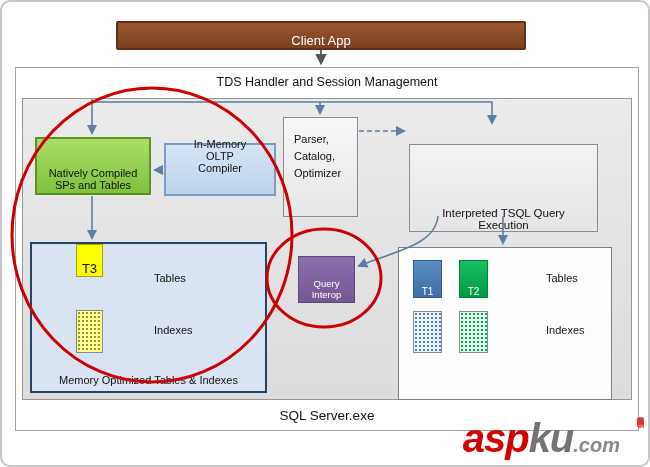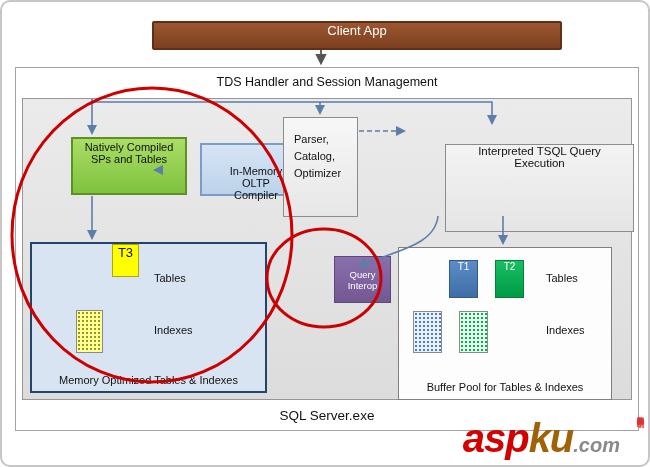--- a/index.html
+++ b/index.html
@@ -1,29 +1,29 @@
 <!DOCTYPE html>
 <html><head>
 <meta charset="utf-8">
 <style>
   html,body{margin:0;padding:0;background:#fff;font-family:"Liberation Sans",sans-serif;}
   #canvas{position:relative;width:650px;height:467px;background:#ffffff;border:2px solid #c6c6c6;border-radius:10px;box-sizing:border-box;overflow:hidden;}
   .abs{position:absolute;box-sizing:border-box;}
-  .ctr{display:flex;align-items:flex-start;justify-content:center;text-align:center;margin-left:36px;}
+  .ctr{display:flex;align-items:flex-end;justify-content:center;text-align:center;}
 
   .client-app{left:114px;top:19px;width:410px;height:29px;background:linear-gradient(#9a5630,#7d401f);border:2px solid #5f3015;border-radius:2px;color:#fff;font-size:13px;}
   .outer-box{left:13px;top:65px;width:624px;height:364px;background:#fff;border:1px solid #a3a3a3;}
   .tds-title{left:13px;top:73px;width:624px;text-align:center;font-size:12.5px;color:#111;}
   .inner-panel{left:20px;top:96px;width:610px;height:302px;background:linear-gradient(#ebebeb,#dcdcdc);border:1px solid #969696;}
 
   .green-box{left:33px;top:135px;width:116px;height:58px;background:linear-gradient(#aadd66,#7fc23e);border:2px solid #5e9122;font-size:11px;color:#111;padding:2px;}
   .compiler-box{left:162px;top:141px;width:112px;height:53px;background:linear-gradient(#d6e5f5,#bcd2ea);border:2px solid #7a9cc6;font-size:11px;color:#111;padding:20px;}
   .parser-box{left:281px;top:115px;width:75px;height:100px;background:linear-gradient(#f7f7f7,#e7e7e7);border:1px solid #8c8c8c;font-size:11px;color:#111;padding:13px 0 16px 10px;line-height:1.55;}
   .interpreted-box{left:407px;top:142px;width:189px;height:88px;background:linear-gradient(#f3f3f3,#e5e5e5);border:1px solid #8c8c8c;font-size:11.5px;color:#111;padding:0 32px;}
-  .interop-box{left:296px;top:254px;width:57px;height:47px;background:linear-gradient(#8a6fae,#735892);border:1px solid #5c487a;color:#fff;font-size:9.5px;padding:12px;}
+  .interop-box{left:296px;top:254px;width:57px;height:47px;background:linear-gradient(#8a6fae,#735892);border:1px solid #5c487a;color:#fff;font-size:9.5px;padding:2px;}
 
   .memory-box{left:28px;top:240px;width:237px;height:151px;background:#d8e4f2;border:2px solid #24456b;}
   .buffer-box{left:396px;top:245px;width:214px;height:153px;background:#fdfdfd;border:1px solid #7f7f7f;}
 
   .t3{left:74px;top:242px;width:27px;height:33px;background:#ffff00;border:1px solid #aaaa00;font-size:13px;color:#111;}
   .t1{left:411px;top:258px;width:29px;height:38px;background:linear-gradient(#5b8cc6,#3f6ea6);border:1px solid #2f5a8c;font-size:10px;color:#fff;}
   .t2{left:457px;top:258px;width:29px;height:38px;background:linear-gradient(#18bf62,#009a45);border:1px solid #00843c;font-size:10px;color:#fff;}
 
   .idx{border:1px solid #8a8a8a;}
   .idx-yellow{left:74px;top:308px;width:27px;height:43px;background-color:#ffff9e;background-image:radial-gradient(circle,#9c9c00 0.9px,transparent 1.1px);background-size:4px 4px;}
@@ -37,21 +37,21 @@
   .lbl-indexes-right{left:504px;top:322px;}
 
   .memory-caption{left:28px;top:372px;width:237px;text-align:center;font-size:11px;color:#111;}
   .buffer-caption{left:396px;top:379px;width:214px;text-align:center;font-size:11px;color:#111;}
   .sql-label{left:13px;top:406px;width:624px;text-align:center;font-size:13.5px;color:#111;}
 
   #overlay{position:absolute;left:0;top:0;width:650px;height:467px;pointer-events:none;z-index:10;}
 
   .wm{position:absolute;right:28px;top:414px;z-index:20;display:flex;align-items:baseline;font-style:italic;font-weight:bold;margin-left:28px;}
   .wm-asp{color:#d40000;font-size:40px;letter-spacing:-1px;}
-  .wm-ku{color:#a16207;font-size:40px;letter-spacing:-1px;}
+  .wm-ku{color:#737373;font-size:40px;letter-spacing:-1px;}
   .wm-com{color:#8a8a8a;font-size:20px;font-weight:bold;}
   .wm-vert{position:absolute;right:3px;top:408px;z-index:20;writing-mode:vertical-rl;color:#e03030;font-size:7.5px;letter-spacing:0.5px;height:58px;overflow:hidden;}
 </style>
 </head>
 <body>
 
 <div id="canvas">
 
   <div class="abs ctr client-app">
     <span>Client App</span>
@@ -74,21 +74,20 @@
   <div class="abs side-label lbl-indexes-left">Indexes</div>
   <div class="abs memory-caption">Memory Optimized Tables &amp; Indexes</div>
 
   <div class="abs buffer-box"></div>
   <div class="abs ctr t1">T1</div>
   <div class="abs ctr t2">T2</div>
   <div class="abs side-label lbl-tables-right">Tables</div>
   <div class="abs idx idx-blue"></div>
   <div class="abs idx idx-green"></div>
   <div class="abs side-label lbl-indexes-right">Indexes</div>
-  <div class="abs buffer-caption">Buffer Pool for Tables &amp; Indexes</div>
 
   <div class="abs sql-label">SQL Server.exe</div>
 
   <svg id="overlay" viewBox="0 0 650 467" xmlns="http://www.w3.org/2000/svg">
     <defs>
       <marker id="arrBlue" viewBox="0 0 10 10" refX="8" refY="5" markerWidth="6.5" markerHeight="6.5" orient="auto-start-reverse">
         <path d="M0,0 L10,5 L0,10 z" fill="#5C7EA8"></path>
       </marker>
       <marker id="arrDark" viewBox="0 0 10 10" refX="8" refY="5" markerWidth="6.5" markerHeight="6.5" orient="auto-start-reverse">
         <path d="M0,0 L10,5 L0,10 z" fill="#555555"></path>

